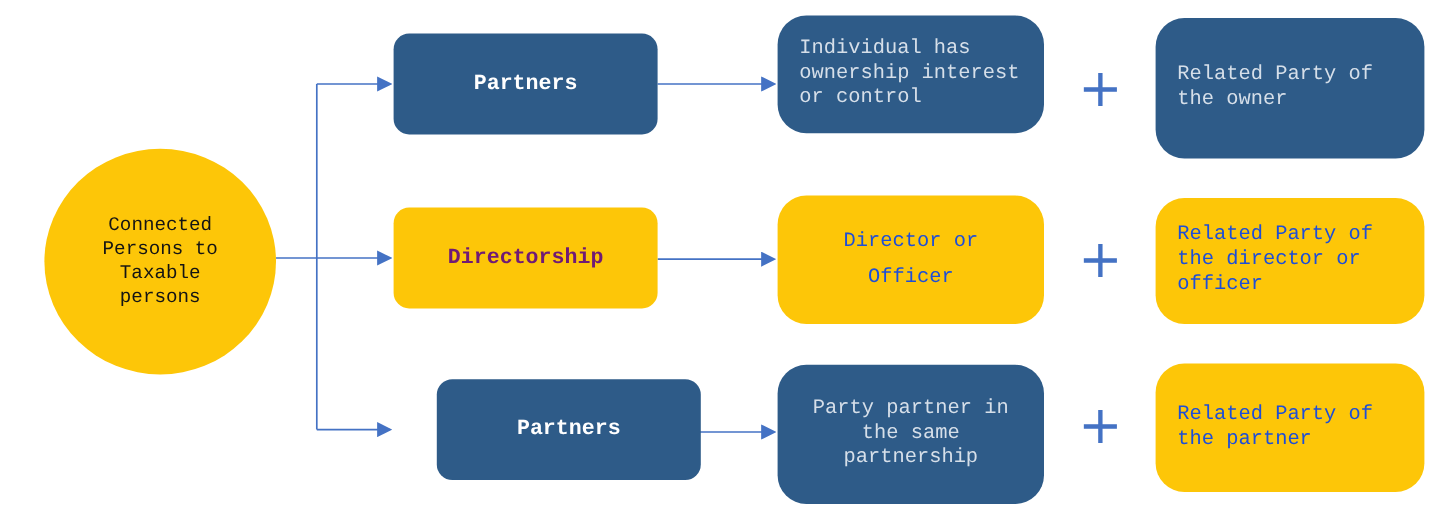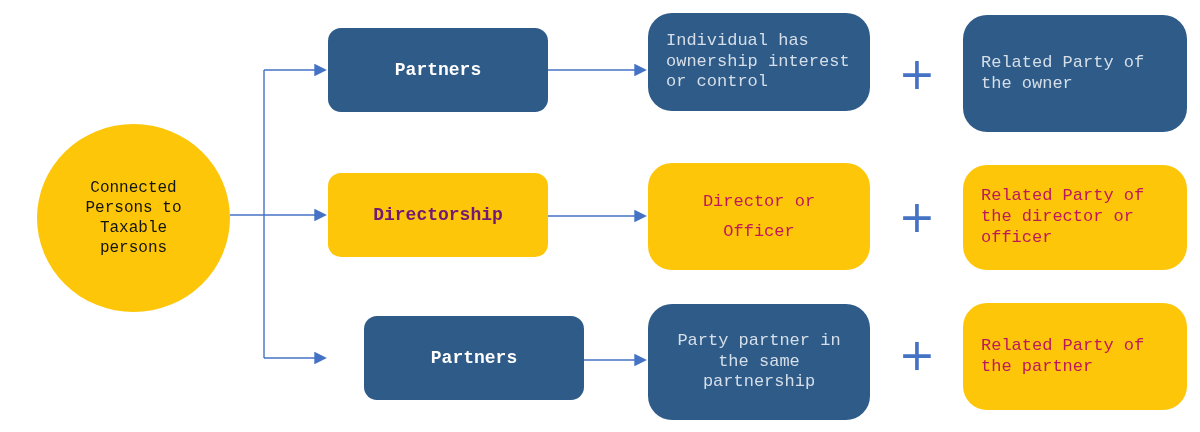--- a/index.html
+++ b/index.html
@@ -23,21 +23,21 @@
   .branch{
     left:328px;width:220px;height:84px;border-radius:13px;
     font-weight:bold;font-size:18px;letter-spacing:0;
   }
   .branch[data-color="blue"]{color:#ffffff;}
   .branch[data-color="yellow"]{color:#701a75;}
   .branch.r1{top:28px;} .branch.r2{top:173px;} .branch.r3{top:316px;margin-left:36px;}
   
   .body-box{font-size:17px;line-height:1.22;border-radius:24px;padding:10px 18px;}
   .body-box[data-color="blue"]{color:#D6DFE9;}
-  .body-box[data-color="yellow"]{color:#be185d;}
+  .body-box[data-color="yellow"]{color:#1d4ed8;}
   .desc{left:648px;width:222px;}
   .desc.r1{top:13px;height:98px;justify-content:flex-start;text-align:left;}
   .desc.r2{top:163px;height:107px;text-align:center;line-height:1.75;}
   .desc.r3{top:304px;height:116px;text-align:center;}
   .related{left:963px;width:224px;justify-content:flex-start;text-align:left;}
   .related.r1{top:15px;height:117px;}
   .related.r2{top:165px;height:105px;}
   .related.r3{top:303px;height:107px;}
   
   .plus{

